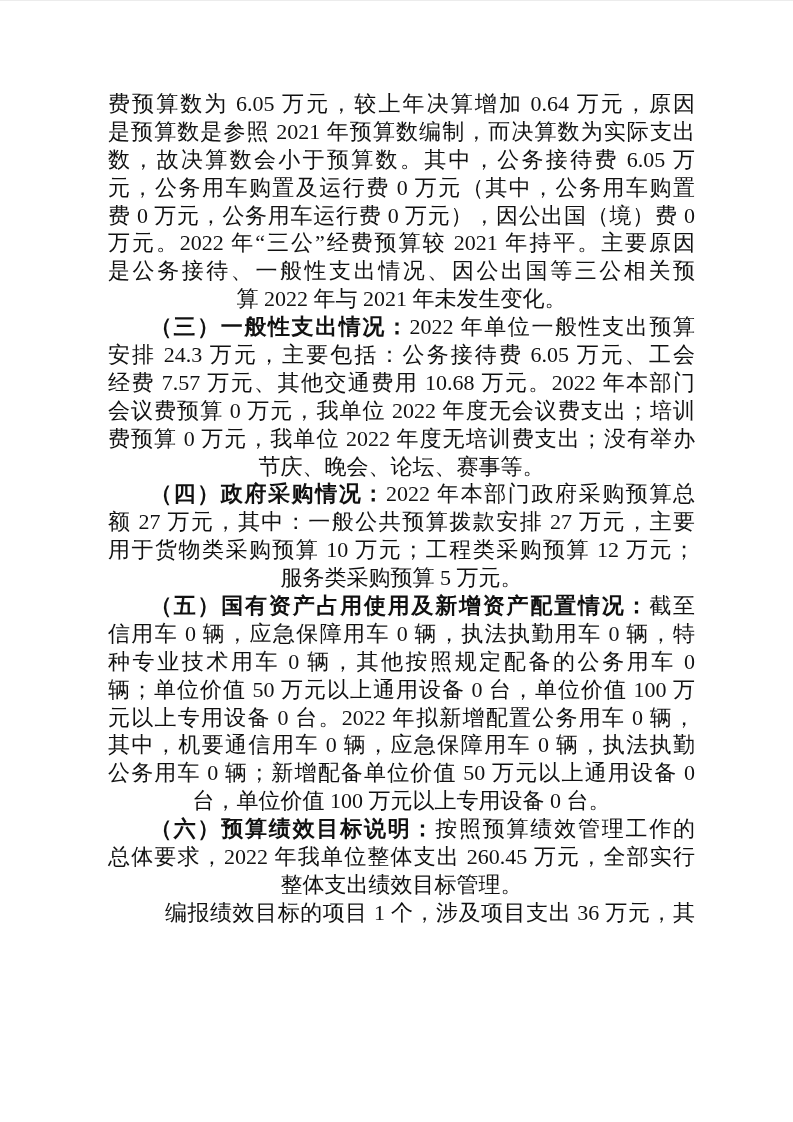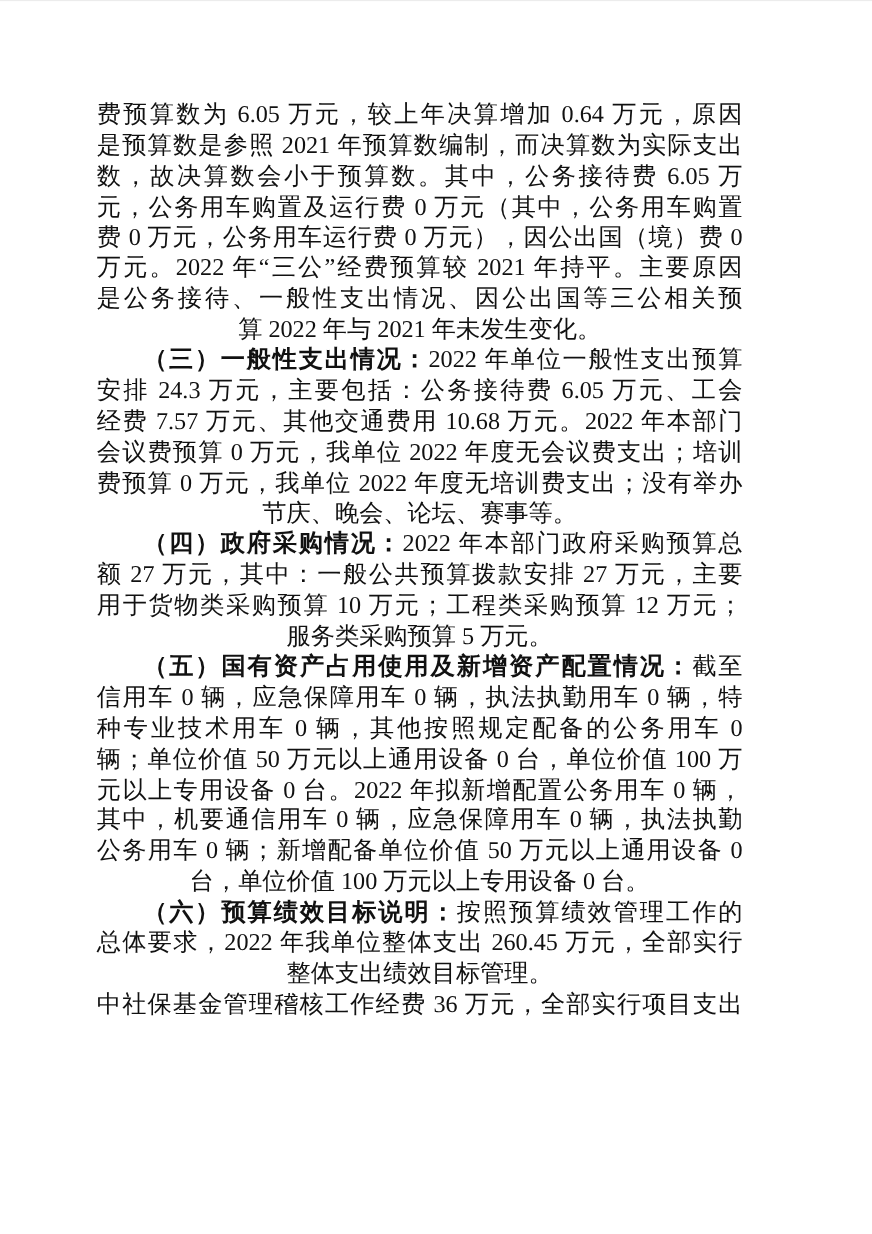--- a/index.html
+++ b/index.html
@@ -13,21 +13,21 @@
     color: #111111;
   }
   .top-edge {
     position: absolute;
     top: 0; left: 0;
     width: 793px; height: 1px;
     background: #ececec;
   }
   .text-block {
     position: absolute;
-    left: 88px;
+    left: 108px;
     top: 90px;
     width: 587px;
     font-size: 22px;
     line-height: 27.9px;
     letter-spacing: 0;
   }
   .paragraph { margin: 0; padding: 0; }
   .line {
     height: 27.9px;
     text-align: center;
@@ -77,15 +77,15 @@
       <div class="line just"><span class="run">其中，机要通信用车 0 辆，应急保障用车 0 辆，执法执勤</span></div>
       <div class="line just"><span class="run">公务用车 0 辆；新增配备单位价值 50 万元以上通用设备 0</span></div>
       <div class="line"><span class="run">台，单位价值 100 万元以上专用设备 0 台。</span></div>
     </div>
     <div class="paragraph">
       <div class="line just" style="padding-left: 42px;"><span class="run bold">（六）预算绩效目标说明：</span><span class="run">按照预算绩效管理工作的</span></div>
       <div class="line just"><span class="run">总体要求，2022 年我单位整体支出 260.45 万元，全部实行</span></div>
       <div class="line"><span class="run">整体支出绩效目标管理。</span></div>
     </div>
     <div class="paragraph">
-      <div class="line just"><span class="run">中社保基金管理稽核工作经费 36 万元，全部实行项目支出</span></div>
+      <div class="line just" style="padding-left: 57px;"><span class="run">编报绩效目标的项目 1 个，涉及项目支出 36 万元，其</span></div>
     </div>
   </div>
 
 </body></html>

